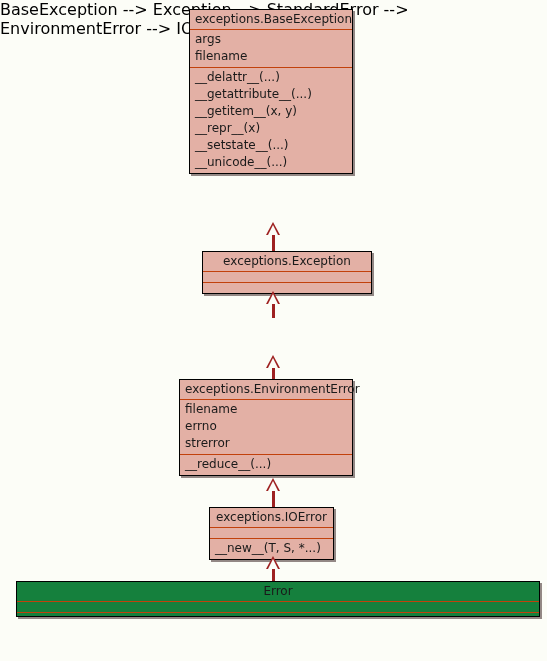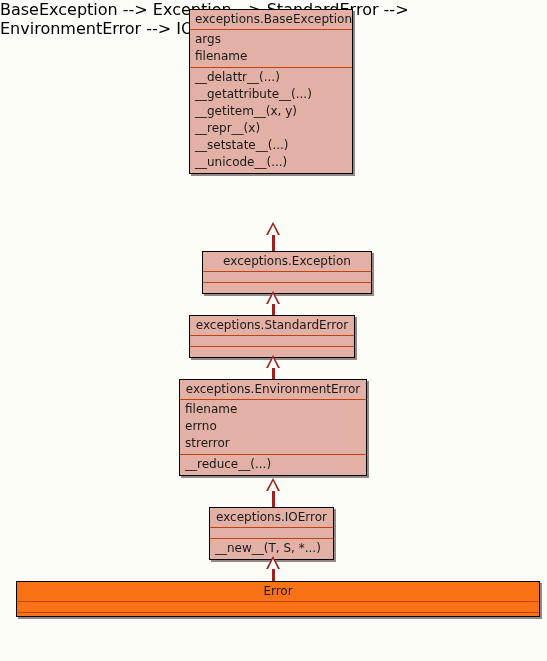--- a/index.html
+++ b/index.html
@@ -22,21 +22,21 @@
 
   
   .uml-class {
     position: absolute;
     box-sizing: border-box;
     border: 1px solid #000000;
     background: #e3b0a5;
     box-shadow: 2px 2px 0 0 rgba(60,40,40,0.55);
   }
   .uml-class.light {
-    background: #f97316;
+    background: #15803d;
   }
   .compartment {
     box-sizing: border-box;
     padding: 1px 4px 2px 4px;
   }
   .compartment + .compartment {
     border-top: 1px solid #c2410c;
   }
   .compartment.thin {
     padding: 0;
@@ -116,34 +116,29 @@
     <div class="compartment thin"></div>
   </div>
 
    Exception --&gt;
   <div class="gen-line" style="left:272px; top:303px; height:15px;"></div>
   <div class="gen-arrow" style="left:266px; top:291px;">
     <div class="gen-arrow-inner" style="left:-5px; top:3px;"></div>
   </div>
 
   
-  <div class="uml-class" style="left:189px; top:315px; width:166px;">
-    <div class="compartment class-title">exceptions.StandardError</div>
-    <div class="compartment thin"></div>
-    <div class="compartment thin"></div>
-  </div>
 
    StandardError --&gt;
   <div class="gen-line" style="left:272px; top:367px; height:12px;"></div>
   <div class="gen-arrow" style="left:266px; top:355px;">
     <div class="gen-arrow-inner" style="left:-5px; top:3px;"></div>
   </div>
 
   
-  <div class="uml-class" style="left:179px; top:379px; width:188px;">
+  <div class="uml-class" style="left:179px; top:379px; width:174px;">
     <div class="compartment class-title">exceptions.EnvironmentError</div>
     <div class="compartment">
       <div class="member">filename</div>
       <div class="member">errno</div>
       <div class="member">strerror</div>
     </div>
     <div class="compartment">
       <div class="member">__reduce__(...)</div>
     </div>
   </div>

